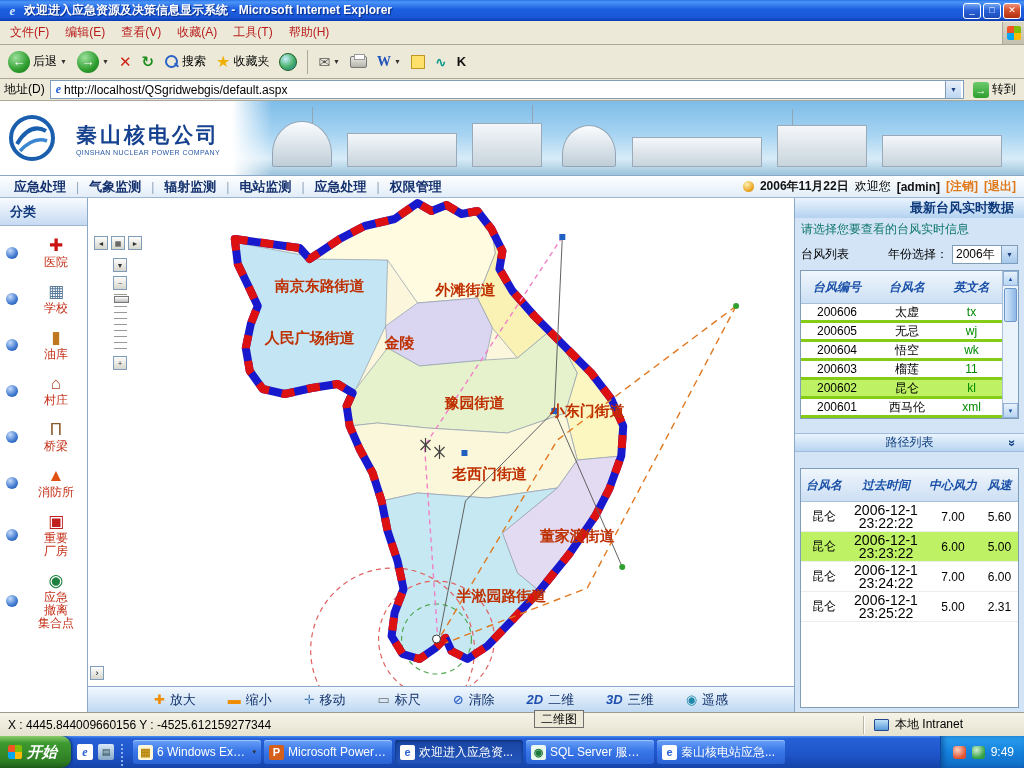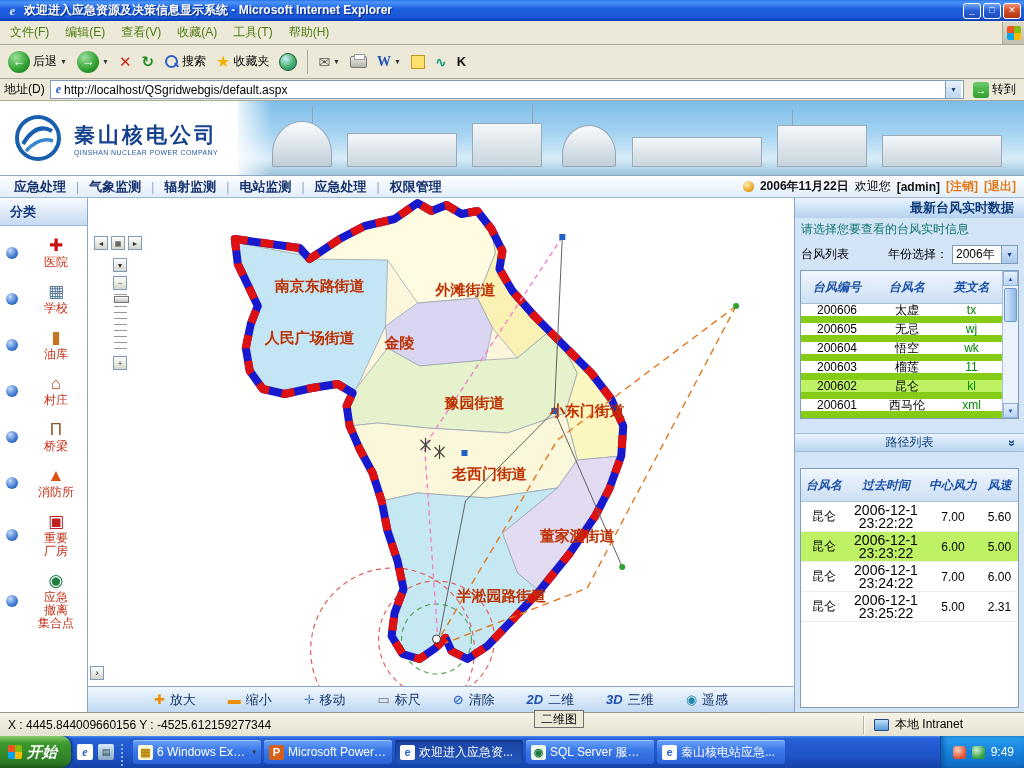--- a/index.html
+++ b/index.html
@@ -13,21 +13,21 @@
 .ie-icon { width:15px; height:15px; margin-right:4px; font:italic bold 13px "Liberation Serif",serif;
   color:#CFE4FF; text-align:center; line-height:15px; }
 .title-text { flex:1; font-weight:bold; white-space:nowrap; overflow:hidden; text-shadow:1px 1px 1px #082a80; }
 .win-btns { display:flex; gap:2px; }
 .win-btn { width:18px; height:16px; border:1px solid #fff; border-radius:3px; color:#fff; font-size:9px;
   line-height:13px; text-align:center; background:linear-gradient(180deg,#74a6f4,#2a62d8 45%,#1a4ab8); }
 .win-btn.close { background:linear-gradient(180deg,#f09078,#d4502c 45%,#b03010); }
 
 
 .menubar { flex:0 0 24px; display:flex; align-items:center; padding-left:2px; background:#ECE9D8; border-bottom:1px solid #ACA899; }
-.menu-item { padding:3px 8px; color:#4d7c0f; }
+.menu-item { padding:3px 8px; color:#b91c1c; }
 .windows-logo { margin-left:auto; width:22px; height:22px; display:flex; align-items:center; justify-content:center;
   background:linear-gradient(#DCD8C8,#C4C0B0); border-left:1px solid #ACA899; }
 .flag { width:14px; height:14px; border-radius:2px; background:conic-gradient(#81BC06 0 25%,#FFBA08 0 50%,#05A6F0 0 75%,#F35325 0); }
 
 
 .toolbar { flex:0 0 34px; display:flex; align-items:center; gap:2px; padding:0 4px; background:#ECE9D8; border-bottom:1px solid #ACA899; }
 .tbtn { display:flex; align-items:center; gap:3px; padding:2px 4px; border-radius:3px; }
 .circ { width:22px; height:22px; border-radius:50%; color:#fff; font-weight:bold; font-size:13px; text-align:center; line-height:22px;
   background:radial-gradient(circle at 35% 30%,#9CE09C,#2E9E2E 60%,#16701A); }
 .drop { font-size:7px; color:#333; }
@@ -54,22 +54,22 @@
 .favicon { font:italic bold 12px "Liberation Serif",serif; color:#2A62D8; margin:0 3px; }
 .addr-value { flex:1; white-space:nowrap; overflow:hidden; }
 .combo-arrow { width:16px; height:17px; border-left:1px solid #7F9DB9; background:linear-gradient(#E8F0FA,#BCD6F0); font-size:7px;
   color:#204080; text-align:center; line-height:17px; }
 .go-btn { display:flex; align-items:center; gap:3px; padding:1px 4px; }
 .go-icon { width:16px; height:16px; border-radius:3px; background:linear-gradient(#6CCB6C,#2E9E2E); color:#fff; font-weight:bold;
   text-align:center; line-height:16px; font-size:11px; }
 
 
 .banner { flex:0 0 75px; position:relative; background:#fff; border-bottom:1px solid #8CA8C8; overflow:hidden; }
-.banner-left { position:absolute; left:6px; top:0; width:232px; height:100%; background:#fff; z-index:2;
-  display:flex; align-items:center; gap:12px; padding-left:8px; }
+.banner-left { position:absolute; left:0; top:0; width:232px; height:100%; background:#fff; z-index:2;
+  display:flex; align-items:center; gap:20px; padding-left:8px; }
 .logo-circle { flex:none; }
 .banner-cn { font-size:21px; font-weight:bold; color:#15418F; letter-spacing:3px; white-space:nowrap; }
 .banner-en { font-size:7px; color:#2A5AA8; letter-spacing:0.4px; white-space:nowrap; }
 .banner-photo { position:absolute; left:232px; right:0; top:0; bottom:0;
   background:linear-gradient(180deg,#7EBCE8 0%,#A6D4F2 45%,#D8ECF8 78%,#9CC4DC 100%); }
 .bp-fade { position:absolute; left:0; top:0; bottom:0; width:40px; background:linear-gradient(90deg,#fff,rgba(255,255,255,0)); }
 .bldg { position:absolute; background:linear-gradient(180deg,#F4F7FA,#C8D4DC); border:1px solid #9AAAB8; }
 .dome { position:absolute; background:linear-gradient(180deg,#FAFCFE,#C0CED8); border:1px solid #93A5B4; border-radius:50% 50% 6% 6% / 70% 70% 4% 4%; }
 .pline { position:absolute; width:1px; background:#8FA4B4; }
 
@@ -129,21 +129,21 @@
 .spacer { flex:1; }
 .select { width:66px; height:19px; background:#fff; border:1px solid #7F9DB9; display:flex; align-items:center; }
 .select .val { flex:1; padding-left:3px; }
 .sel-arrow { width:16px; height:17px; border-left:1px solid #7F9DB9; background:linear-gradient(#D8E8FA,#A6C8EC);
   font-size:7px; color:#204080; text-align:center; line-height:17px; }
 
 .t1-wrap { margin:2px 5px 0; background:#fff; border:1px solid #7F9DB9; display:flex; }
 .t1-main { flex:1; }
 .t-head { display:flex; height:33px; background:linear-gradient(#F0F6FC,#CCDFF4); border-bottom:1px solid #A8C0D8;font-style:italic; }
 .hc { font-weight:bold; color:#1A50A8; display:flex; align-items:center; justify-content:center; }
-.t1-row { display:flex; height:19px; align-items:center; border-bottom:7px solid #84cc16; }
+.t1-row { display:flex; height:19px; align-items:center; border-bottom:3px solid #84cc16; }
 .t1-c { text-align:center; }
 .t1 .c0, .t1-c.c0 { width:72px; }
 .t1 .c1, .t1-c.c1 { width:68px; }
 .t1 .c2, .t1-c.c2 { width:61px; }
 .t1-c.c2 { color:#008A00; }
 .row-sel { background:#bef264; }
 .t1-scroll { flex:0 0 16px; border-left:1px solid #A8C0D8; background:#EAF2FB; display:flex; flex-direction:column; }
 .sc-btn { height:15px; border:1px solid #90B0D8; background:linear-gradient(#E8F2FC,#B8D4F2); font-size:6px; color:#1A50A8;
   text-align:center; line-height:12px; padding:0; }
 .sc-track { flex:1; position:relative; }

